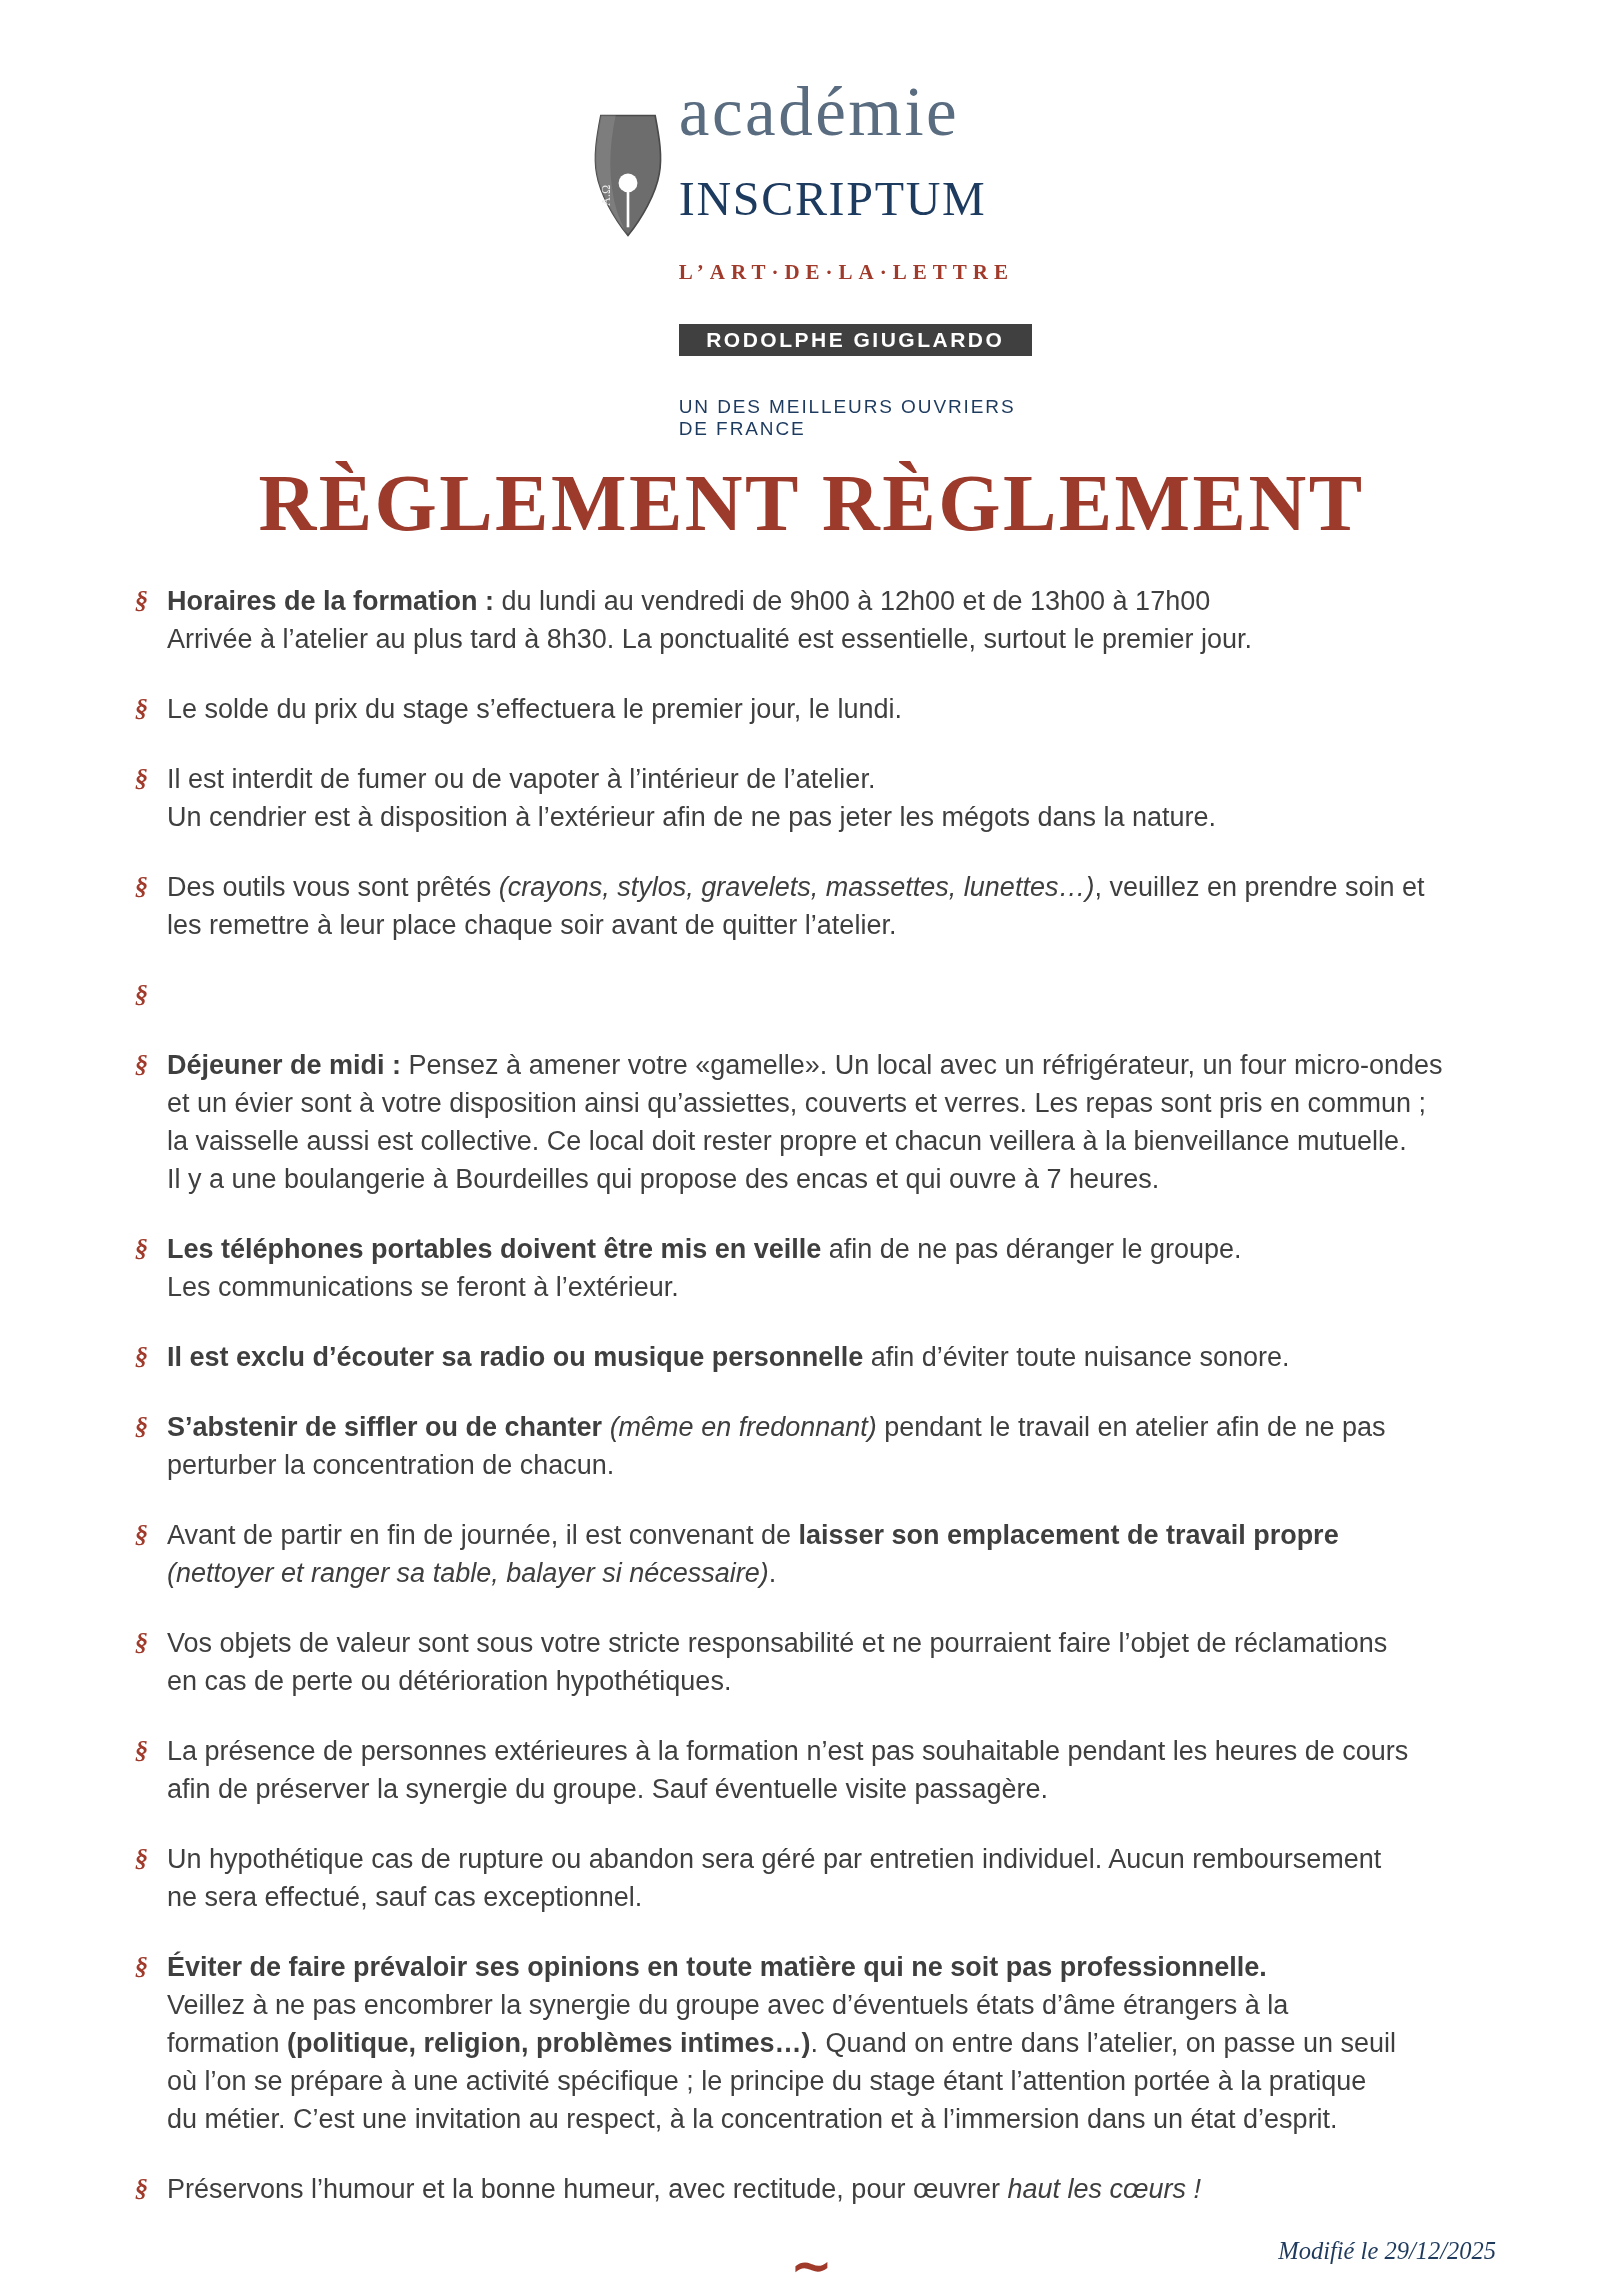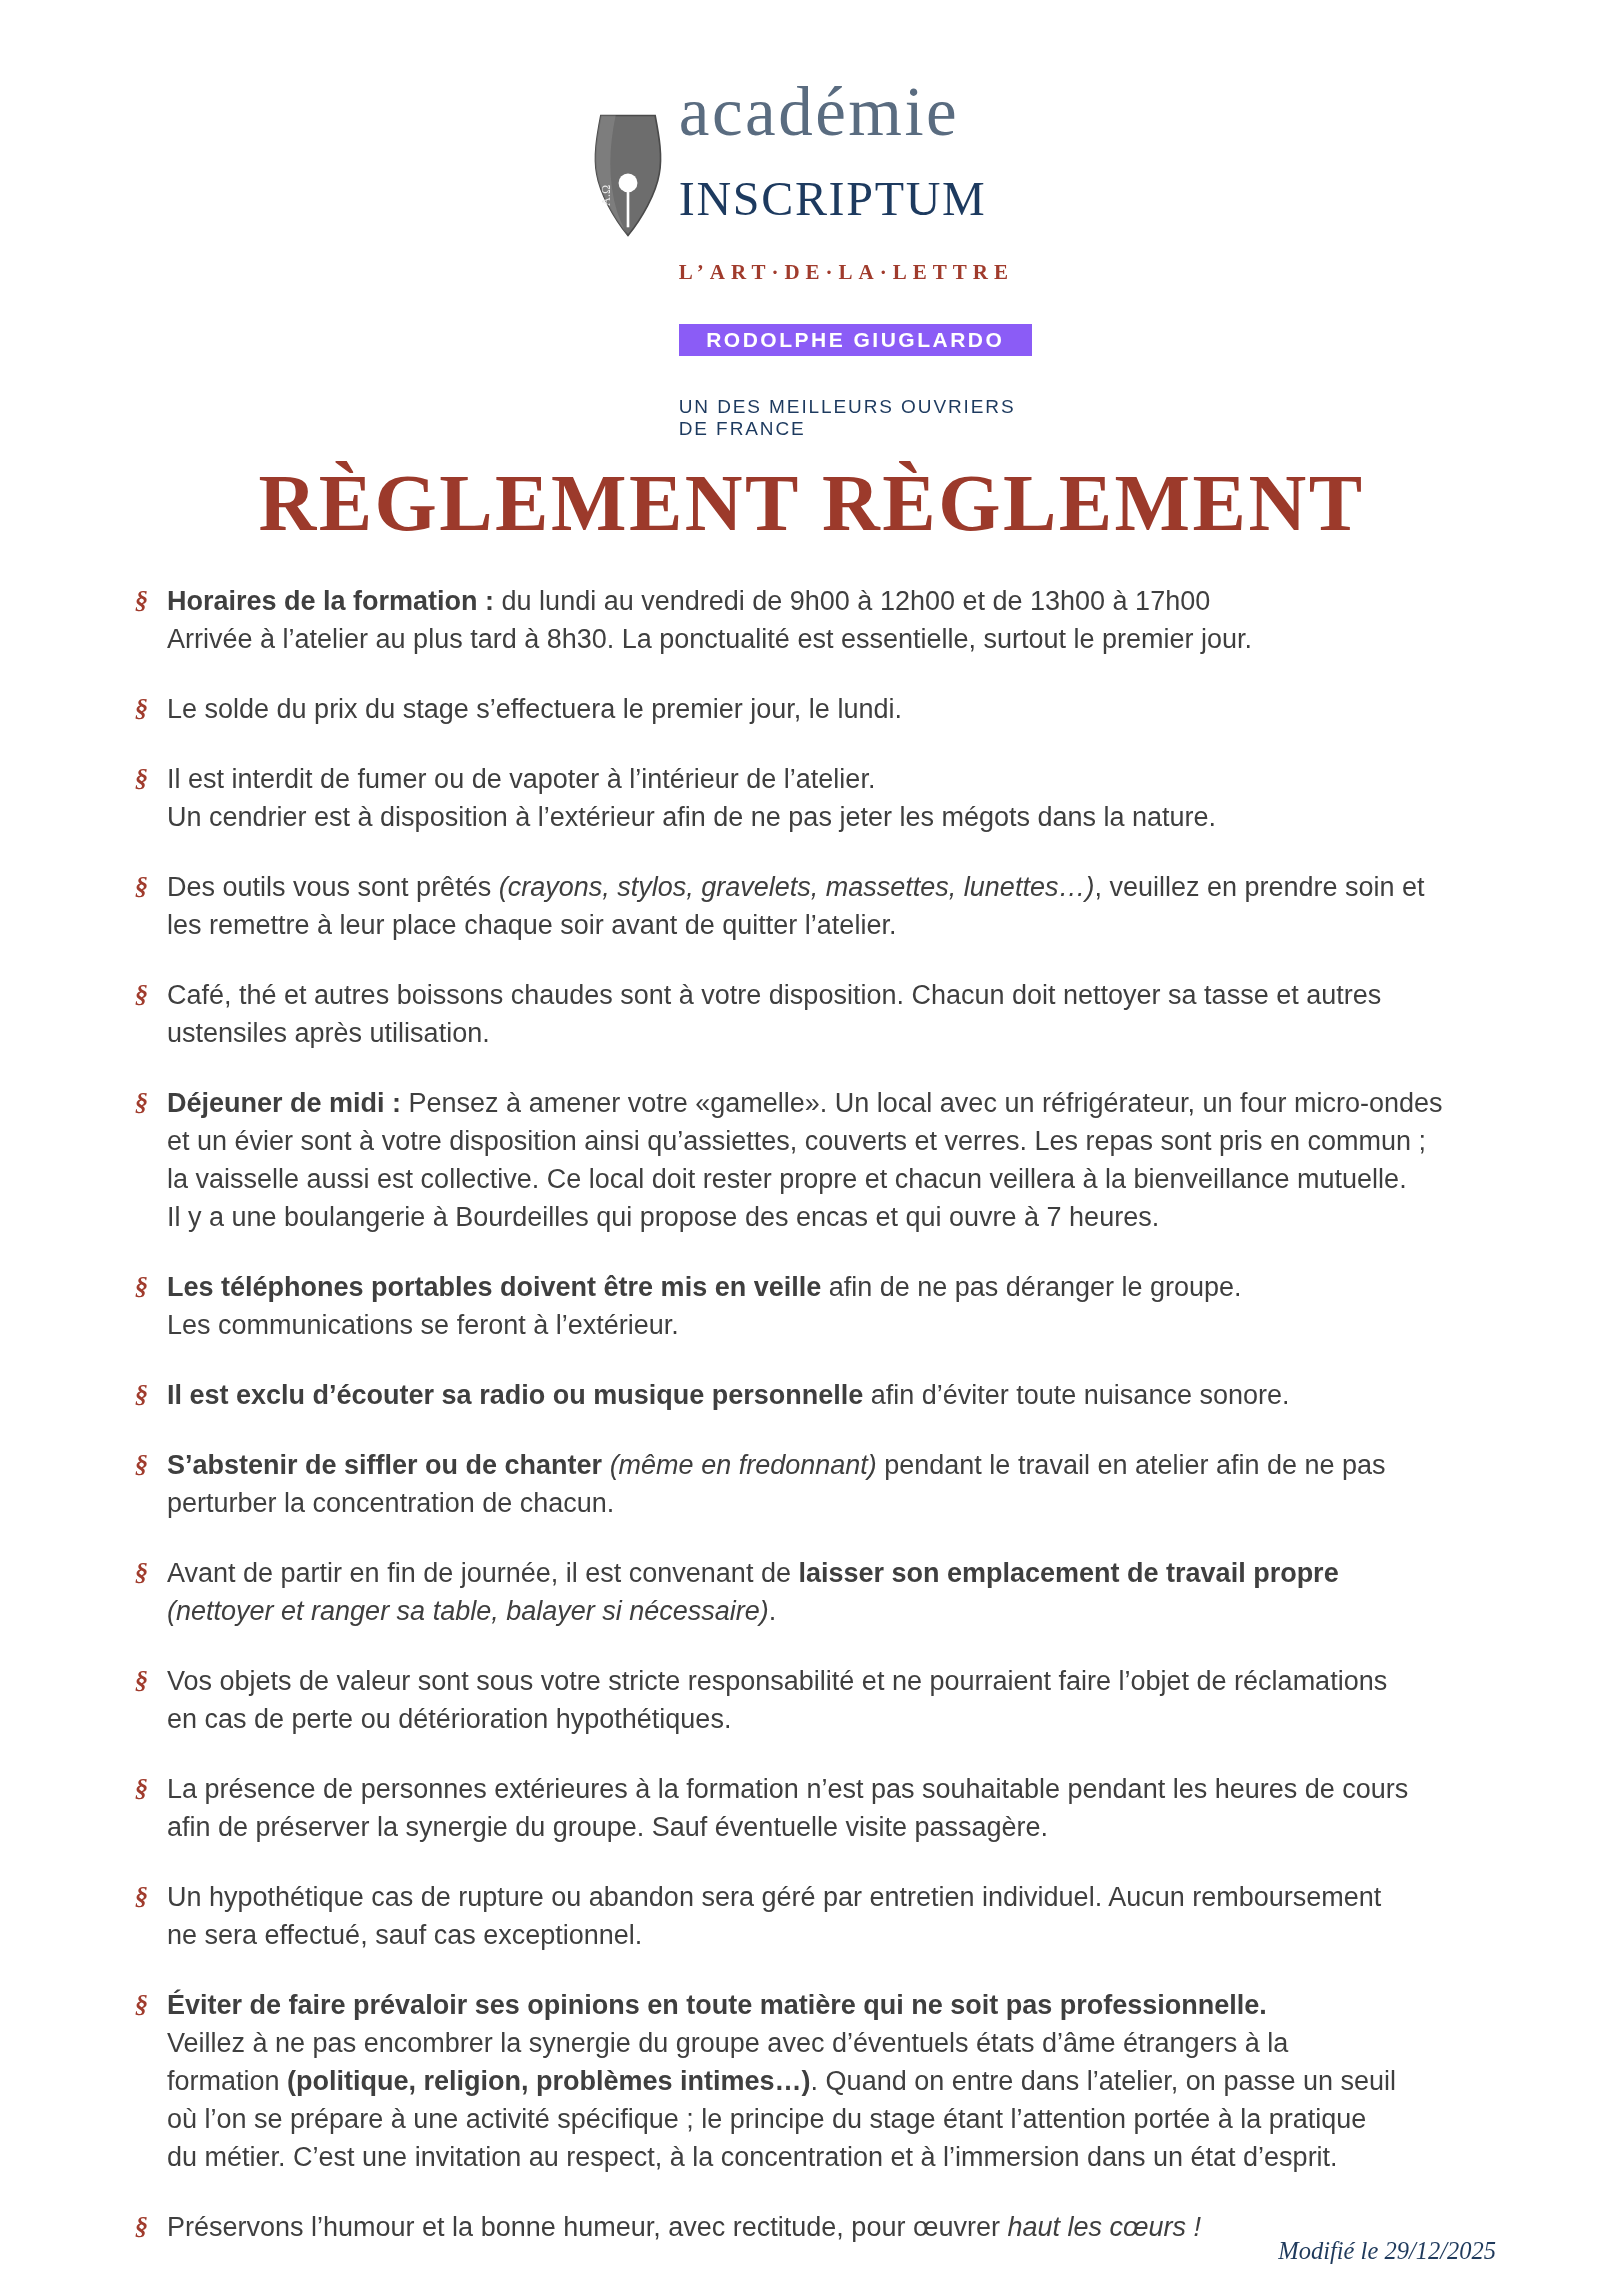--- a/index.html
+++ b/index.html
@@ -32,21 +32,21 @@
     font-family:"Liberation Serif", serif;
     font-weight:400; font-size:48px; line-height:1.02;
     color:#1d3a5f; letter-spacing:1.7px; margin-top:-3.4px;
   }
   .tagline {
     font-family:"Liberation Serif", serif;
     font-weight:700; font-size:21px; line-height:1.2;
     color:#a03b2c; letter-spacing:6px; margin-top:1.7px;
   }
   .namebar {
-    background:#8b5cf6; color:#ffffff;
+    background:#404040; color:#ffffff;
     font-weight:700; font-size:21px; line-height:32px;
     letter-spacing:2.5px; text-align:center; margin-top:5px;
   }
   .subtitle {
     font-size:19px; color:#1d3a5f; letter-spacing:1.9px;
     margin-top:6px; text-align:left;
   }
 
   
   h1.title {
@@ -130,22 +130,20 @@
   </div>
 
   <div class="rule">
     <span class="bullet">§</span>
     <p class="rule-text"><span class="seg-n">Des outils vous sont prêtés </span><span class="seg-i">(crayons, stylos, gravelets, massettes, lunettes…)</span><span class="seg-n">, veuillez en prendre soin et
 les remettre à leur place chaque soir avant de quitter l’atelier.</span></p>
   </div>
 
   <div class="rule">
     <span class="bullet">§</span>
-    <p class="rule-text"><span class="seg-n">Café, thé et autres boissons chaudes sont à votre disposition. Chacun doit nettoyer sa tasse et autres
-ustensiles après utilisation.</span></p>
   </div>
 
   <div class="rule">
     <span class="bullet">§</span>
     <p class="rule-text"><span class="seg-b">Déjeuner de midi : </span><span class="seg-n">Pensez à amener votre «gamelle». Un local avec un réfrigérateur, un four micro-ondes
 et un évier sont à votre disposition ainsi qu’assiettes, couverts et verres. Les repas sont pris en commun ;
 la vaisselle aussi est collective. Ce local doit rester propre et chacun veillera à la bienveillance mutuelle.
 Il y a une boulangerie à Bourdeilles qui propose des encas et qui ouvre à 7 heures.</span></p>
   </div>
 

